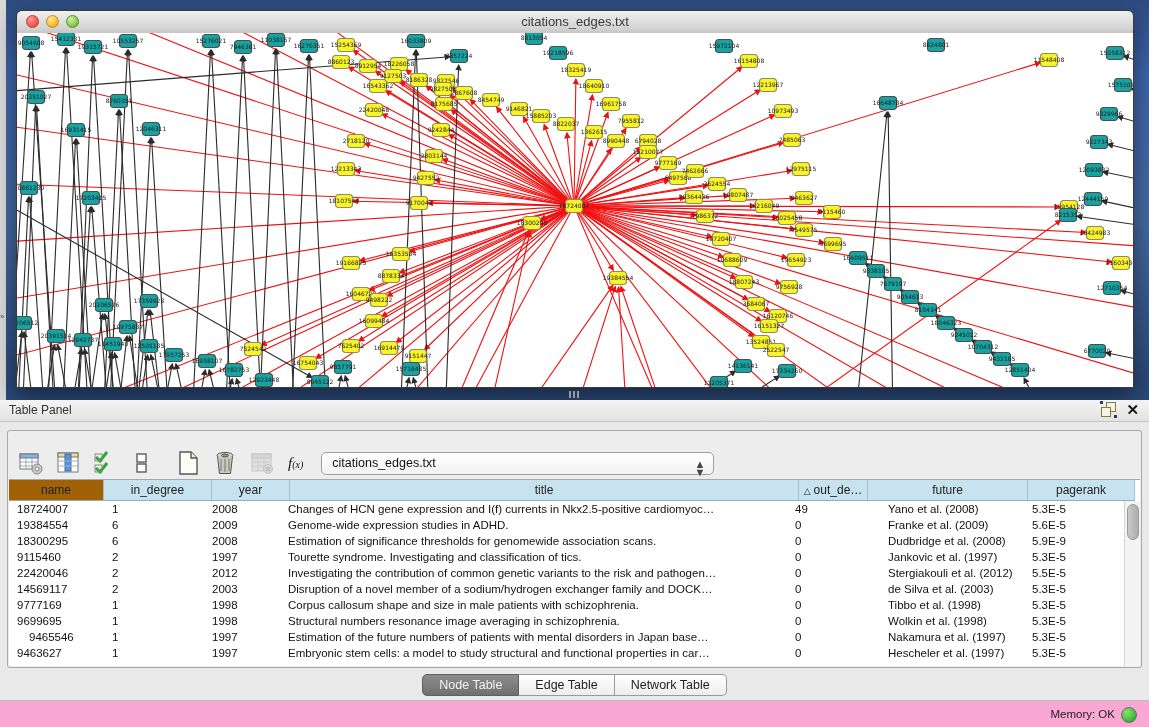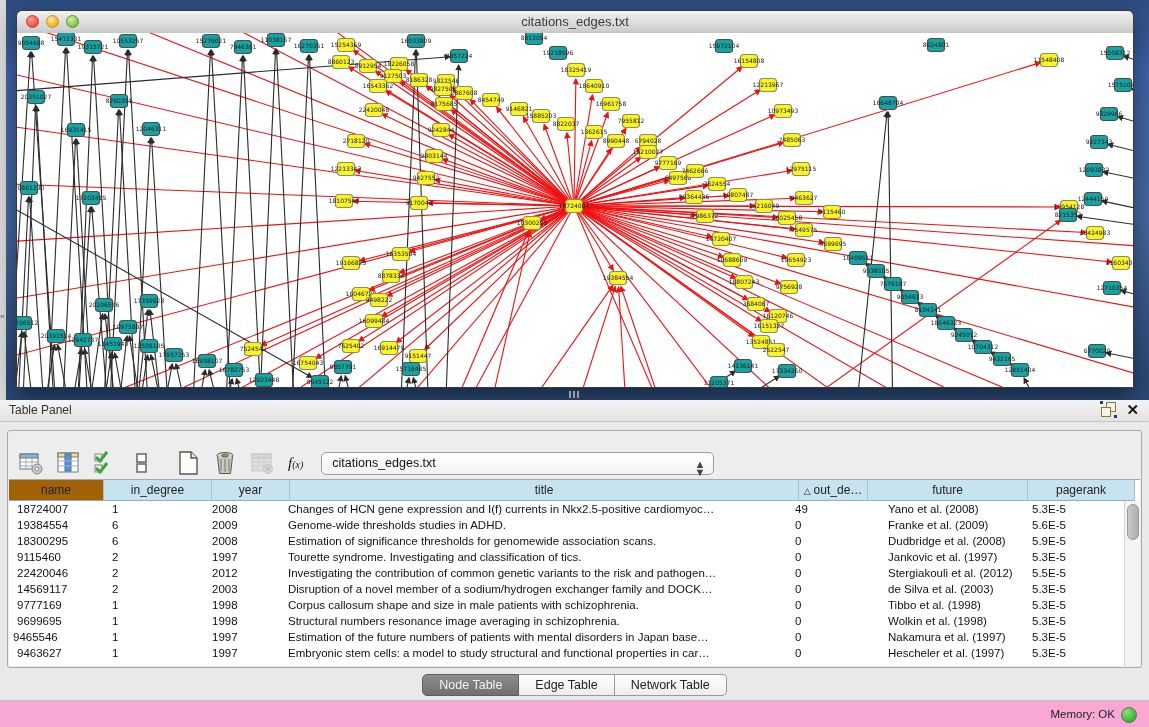--- a/index.html
+++ b/index.html
@@ -940,33 +940,33 @@
             <div class="td" style="width: 78px; padding-left: 8px;">2008</div>
             <div class="td" style="width: 509px; padding-left: 6px;">Changes of HCN gene expression and I(f) currents in Nkx2.5-positive cardiomyoc…</div>
             <div class="td" style="width: 69px; padding-left: 4px;">49</div>
             <div class="td" style="width: 160px; padding-left: 28px;">Yano et al. (2008)</div>
             <div class="td" style="width: 107px; padding-left: 12px;">5.3E-5</div>
           </div>
           <div class="trow">
             <div class="td" style="width: 95px; padding-left: 8px;">19384554</div>
             <div class="td" style="width: 100px; padding-left: 8px;">6</div>
             <div class="td" style="width: 78px; padding-left: 8px;">2009</div>
-            <div class="td" style="width: 509px; padding-left: 6px;">Genome-wide thresholds studies in ADHD.</div>
+            <div class="td" style="width: 509px; padding-left: 6px;">Genome-wide expression studies in ADHD.</div>
             <div class="td" style="width: 69px; padding-left: 4px;">0</div>
             <div class="td" style="width: 160px; padding-left: 28px;">Franke et al. (2009)</div>
             <div class="td" style="width: 107px; padding-left: 12px;">5.6E-5</div>
           </div>
           <div class="trow">
             <div class="td" style="width: 95px; padding-left: 8px;">18300295</div>
             <div class="td" style="width: 100px; padding-left: 8px;">6</div>
             <div class="td" style="width: 78px; padding-left: 8px;">2008</div>
             <div class="td" style="width: 509px; padding-left: 6px;">Estimation of significance thresholds for genomewide association scans.</div>
             <div class="td" style="width: 69px; padding-left: 4px;">0</div>
             <div class="td" style="width: 160px; padding-left: 28px;">Dudbridge et al. (2008)</div>
-            <div class="td" style="width: 107px; padding-left: 12px;">5.9E-5</div>
+            <div class="td" style="width: 107px; padding-left: 12px;">5.9E-9</div>
           </div>
           <div class="trow">
             <div class="td" style="width: 95px; padding-left: 8px;">9115460</div>
             <div class="td" style="width: 100px; padding-left: 8px;">2</div>
             <div class="td" style="width: 78px; padding-left: 8px;">1997</div>
             <div class="td" style="width: 509px; padding-left: 6px;">Tourette syndrome. Investigating and classification of tics.</div>
             <div class="td" style="width: 69px; padding-left: 4px;">0</div>
             <div class="td" style="width: 160px; padding-left: 28px;">Jankovic et al. (1997)</div>
             <div class="td" style="width: 107px; padding-left: 12px;">5.3E-5</div>
           </div>
@@ -1000,21 +1000,21 @@
           <div class="trow">
             <div class="td" style="width: 95px; padding-left: 8px;">9699695</div>
             <div class="td" style="width: 100px; padding-left: 8px;">1</div>
             <div class="td" style="width: 78px; padding-left: 8px;">1998</div>
             <div class="td" style="width: 509px; padding-left: 6px;">Structural numbers resonance image averaging in schizophrenia.</div>
             <div class="td" style="width: 69px; padding-left: 4px;">0</div>
             <div class="td" style="width: 160px; padding-left: 28px;">Wolkin et al. (1998)</div>
             <div class="td" style="width: 107px; padding-left: 12px;">5.3E-5</div>
           </div>
           <div class="trow">
-            <div class="td" style="width: 95px; padding-left: 4px;">9465546</div>
+            <div class="td" style="width: 95px; padding-left: 20px;">9465546</div>
             <div class="td" style="width: 100px; padding-left: 8px;">1</div>
             <div class="td" style="width: 78px; padding-left: 8px;">1997</div>
             <div class="td" style="width: 509px; padding-left: 6px;">Estimation of the future numbers of patients with mental disorders in Japan base…</div>
             <div class="td" style="width: 69px; padding-left: 4px;">0</div>
             <div class="td" style="width: 160px; padding-left: 28px;">Nakamura et al. (1997)</div>
             <div class="td" style="width: 107px; padding-left: 12px;">5.3E-5</div>
           </div>
           <div class="trow">
             <div class="td" style="width: 95px; padding-left: 8px;">9463627</div>
             <div class="td" style="width: 100px; padding-left: 8px;">1</div>

